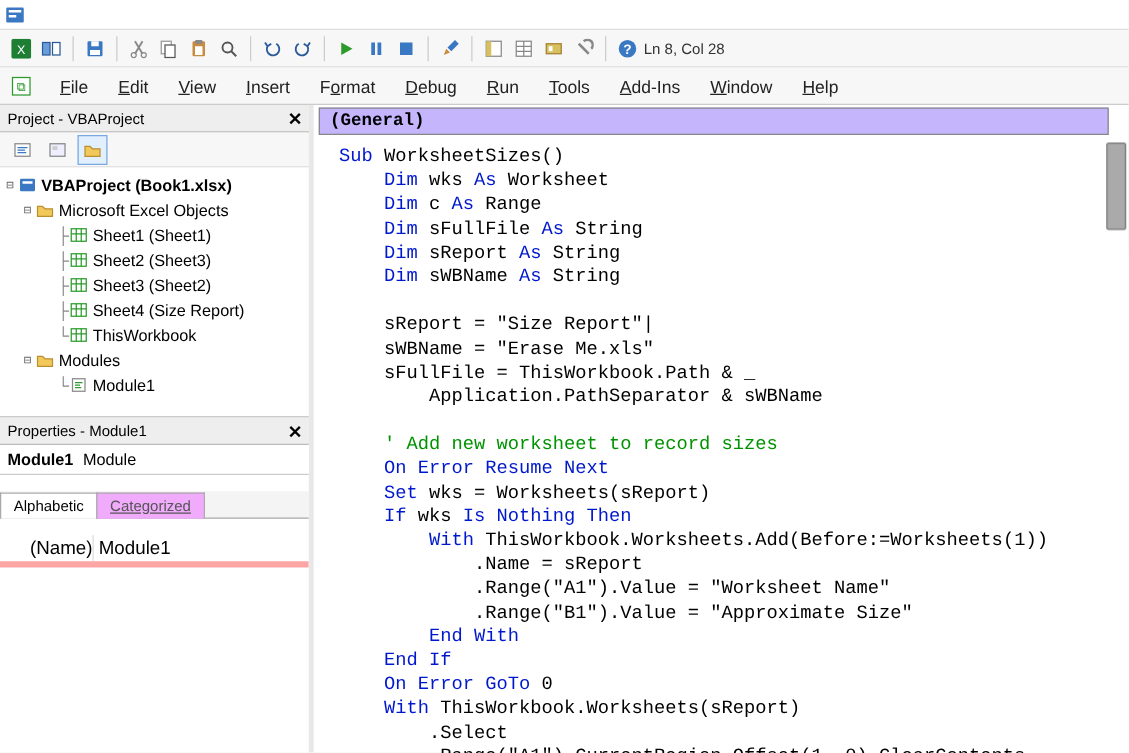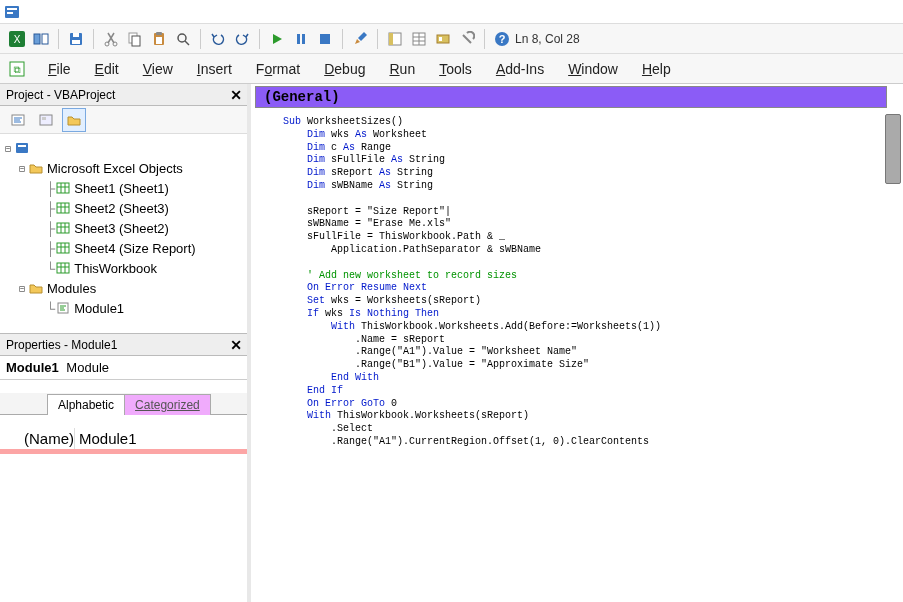--- a/index.html
+++ b/index.html
@@ -23,30 +23,30 @@
 .proj-toolbar .tool { width: 24px; height: 24px; display:flex; align-items:center; justify-content:center; cursor:pointer; border:1px solid transparent; }
 .proj-toolbar .tool.active { border:1px solid #7aa9e0; background:#e2efff; }
 .tree { background: #fff; overflow: auto; flex: 0 0 200px; border-bottom: 1px solid #bbb; padding: 4px 0 4px 2px; font-size: 13px; }
 .tree-row { display: flex; align-items: center; height: 20px; cursor: pointer; white-space: nowrap; }
 .expander { width: 12px; text-align: center; color: #666; font-size: 10px; font-family: monospace; }
 .ticon { width: 16px; height: 16px; display: inline-flex; align-items:center; justify-content:center; margin-right: 3px; }
 .indent { display:inline-block; }
 .bold { font-weight: bold; }
 .props-pane { display:flex; flex-direction: column; flex:1; background:#fff;gap:13px; }
 .props-obj { padding: 4px 6px; font-size: 13px; border-bottom:1px solid #ccc; background:#fff; }
-.props-tabs { display:flex; border-bottom:1px solid #aaa; background:#f4f4f4;padding-left:47px; }
+.props-tabs { display:flex; border-bottom:1px solid #aaa; background:#f4f4f4; }
 .ptab { padding: 3px 10px; border:1px solid #aaa; border-bottom:none; margin-right:-1px; background:#fff; cursor:pointer; font-size:12px; position:relative; top:1px; }
 .ptab.inactive { background:#f0abfc; color:#555;text-decoration:underline; }
 .props-grid { flex:1; overflow:auto; }
 .prow { display:flex; border-bottom:5px solid #fca5a5; font-size:15px;padding-left:20px; }
 .pname { width: 55px; padding:2px 4px; border-right:1px solid #ddd; }
 .pval { flex:1; padding:2px 4px; }
 .right { flex:1; display:flex; flex-direction:column; background:#fff; position:relative; }
-.code-hdr { height: 22px; border:1px solid #888; margin: 2px 16px 0 4px; display:flex; align-items:center; padding:0 8px; font-family: "Courier New", monospace; font-size:14px; background:#8b5cf6; }
-.code-area { flex:1; overflow:auto; padding: 8px 0 8px 20px; font-family: "Courier New", monospace; font-size: 10px; line-height: 1.28; color:#000; white-space: pre; margin-left: 12px; }
+.code-hdr { height: 22px; border:1px solid #888; margin: 2px 16px 0 4px; display:flex; align-items:center; padding:0 8px; font-family: "Courier New", monospace; font-size:14px; background:#c4b5fd; }
+.code-area { flex:1; overflow:auto; padding: 8px 0 8px 20px; font-family: "Courier New", monospace; font-size: 15px; line-height: 1.28; color:#000; white-space: pre; }
 .kw { color: #0018cc; }
 .cmt { color: #009300; }
 .big-scroll { position:absolute; right:2px; top:30px; width:16px; height:70px; background:#aaa; border:1px solid #777; border-radius:2px; }
 svg { display:block; }
 .dotline { color:#888; }
 </style>
 </head>
 <body>
 
 <div class="titlebar">
@@ -226,20 +226,21 @@
     </div>
     <div class="tree">
       <div class="tree-row">
         <span class="expander">⊟</span>
         <span class="ticon">
             <svg width="14" height="14">
               <rect x="1" y="2" width="12" height="10" fill="#3a78c4" rx="1"></rect>
               <rect x="3" y="4" width="8" height="2" fill="#fff"></rect>
             </svg>
           </span>
+        <span class="bold">VBAProject (Book1.xlsx)</span>
       </div>
       <div class="tree-row">
         <span class="indent" style="width:14px"></span>
         <span class="expander">⊟</span>
         <span class="ticon">
             <svg width="14" height="14">
               <path d="M1 4 L5 4 L7 6 L13 6 L13 12 L1 12 Z" fill="#f3c85a" stroke="#b89030"></path>
             </svg>
           </span>
         <span>Microsoft Excel Objects</span>

